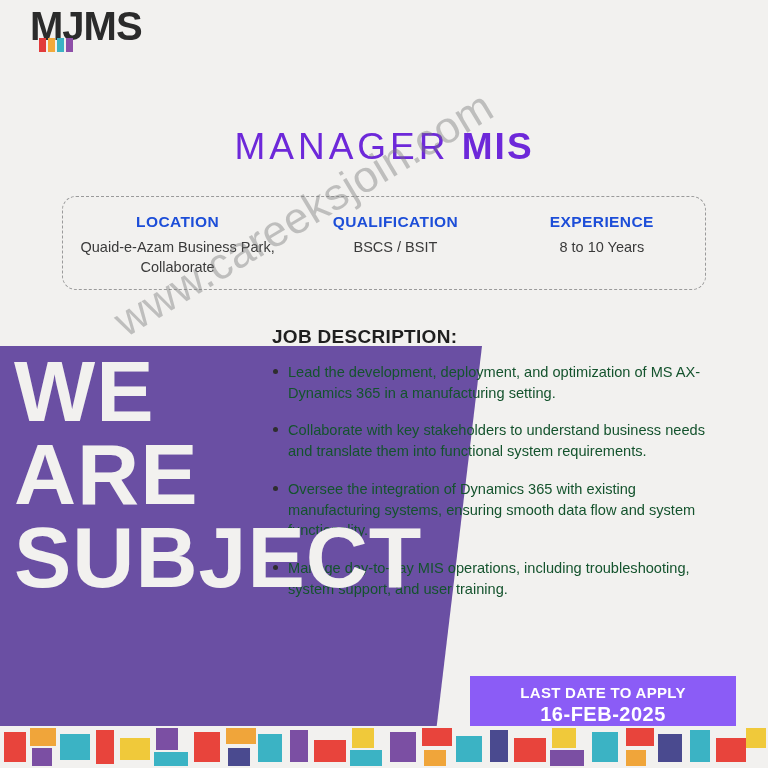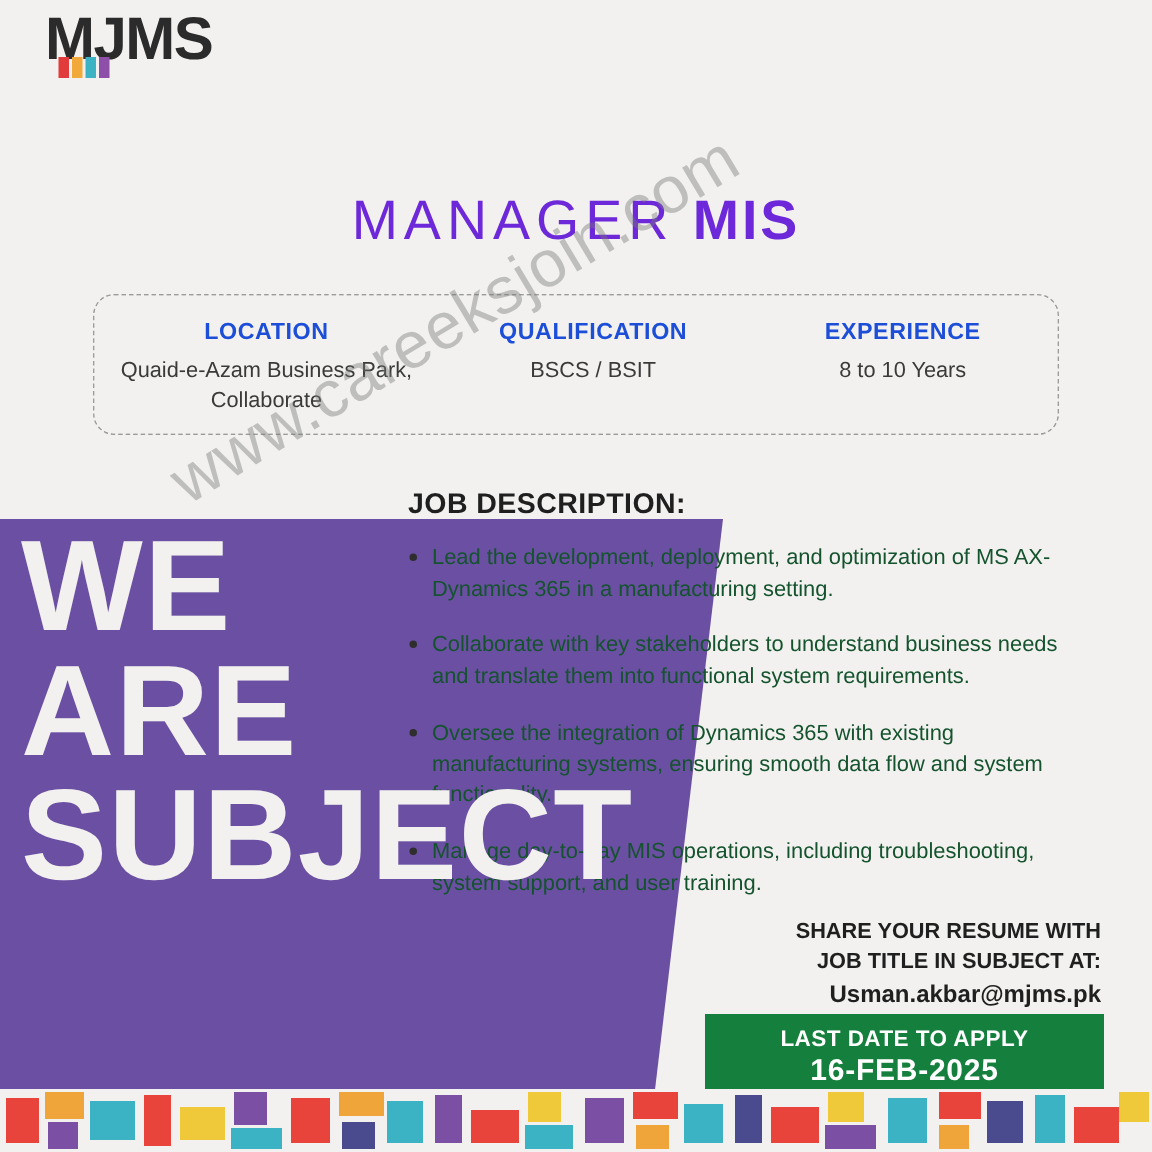--- a/index.html
+++ b/index.html
@@ -151,21 +151,21 @@
   }
   .share-email {
     font-size: 16px;
     font-weight: bold;
     margin-top: 4px;
   }
   .deadline {
     position: absolute;
     right: 32px; top: 676px;
     width: 266px;
-    background: #15803d;
+    background: #8b5cf6;
     color: #ffffff;
     text-align: center;
     padding: 8px 6px 9px 6px;
     z-index: 4;
   }
   .deadline-l1 { font-size: 15px; font-weight: bold; letter-spacing: .3px; }
   .deadline-l2 { font-size: 20px; font-weight: bold; margin-top: 2px; letter-spacing: .5px; }
 
   
   .strip {
@@ -235,25 +235,20 @@
   </div>
 
   <div class="jd-title">JOB DESCRIPTION:</div>
   <div class="jd-list">
     <div class="jd-item">Lead the development, deployment, and optimization of MS AX-Dynamics 365 in a manufacturing setting.</div>
     <div class="jd-item">Collaborate with key stakeholders to understand business needs and translate them into functional system requirements.</div>
     <div class="jd-item">Oversee the integration of Dynamics 365 with existing manufacturing systems, ensuring smooth data flow and system functionality.</div>
     <div class="jd-item">Manage day-to-day MIS operations, including troubleshooting, system support, and user training.</div>
   </div>
 
-  <div class="share">
-    <div class="share-line">SHARE YOUR RESUME WITH</div>
-    <div class="share-line">JOB TITLE IN SUBJECT AT:</div>
-    <div class="share-email">Usman.akbar@mjms.pk</div>
-  </div>
 
   <div class="deadline">
     <div class="deadline-l1">LAST DATE TO APPLY</div>
     <div class="deadline-l2">16-FEB-2025</div>
   </div>
 
   <div class="watermark">www.careeksjoin.com</div>
 
   <div class="strip">
     <span class="chip" style="left:4px;  top:6px;  width:22px; height:30px; background:#e8443c;"></span>

